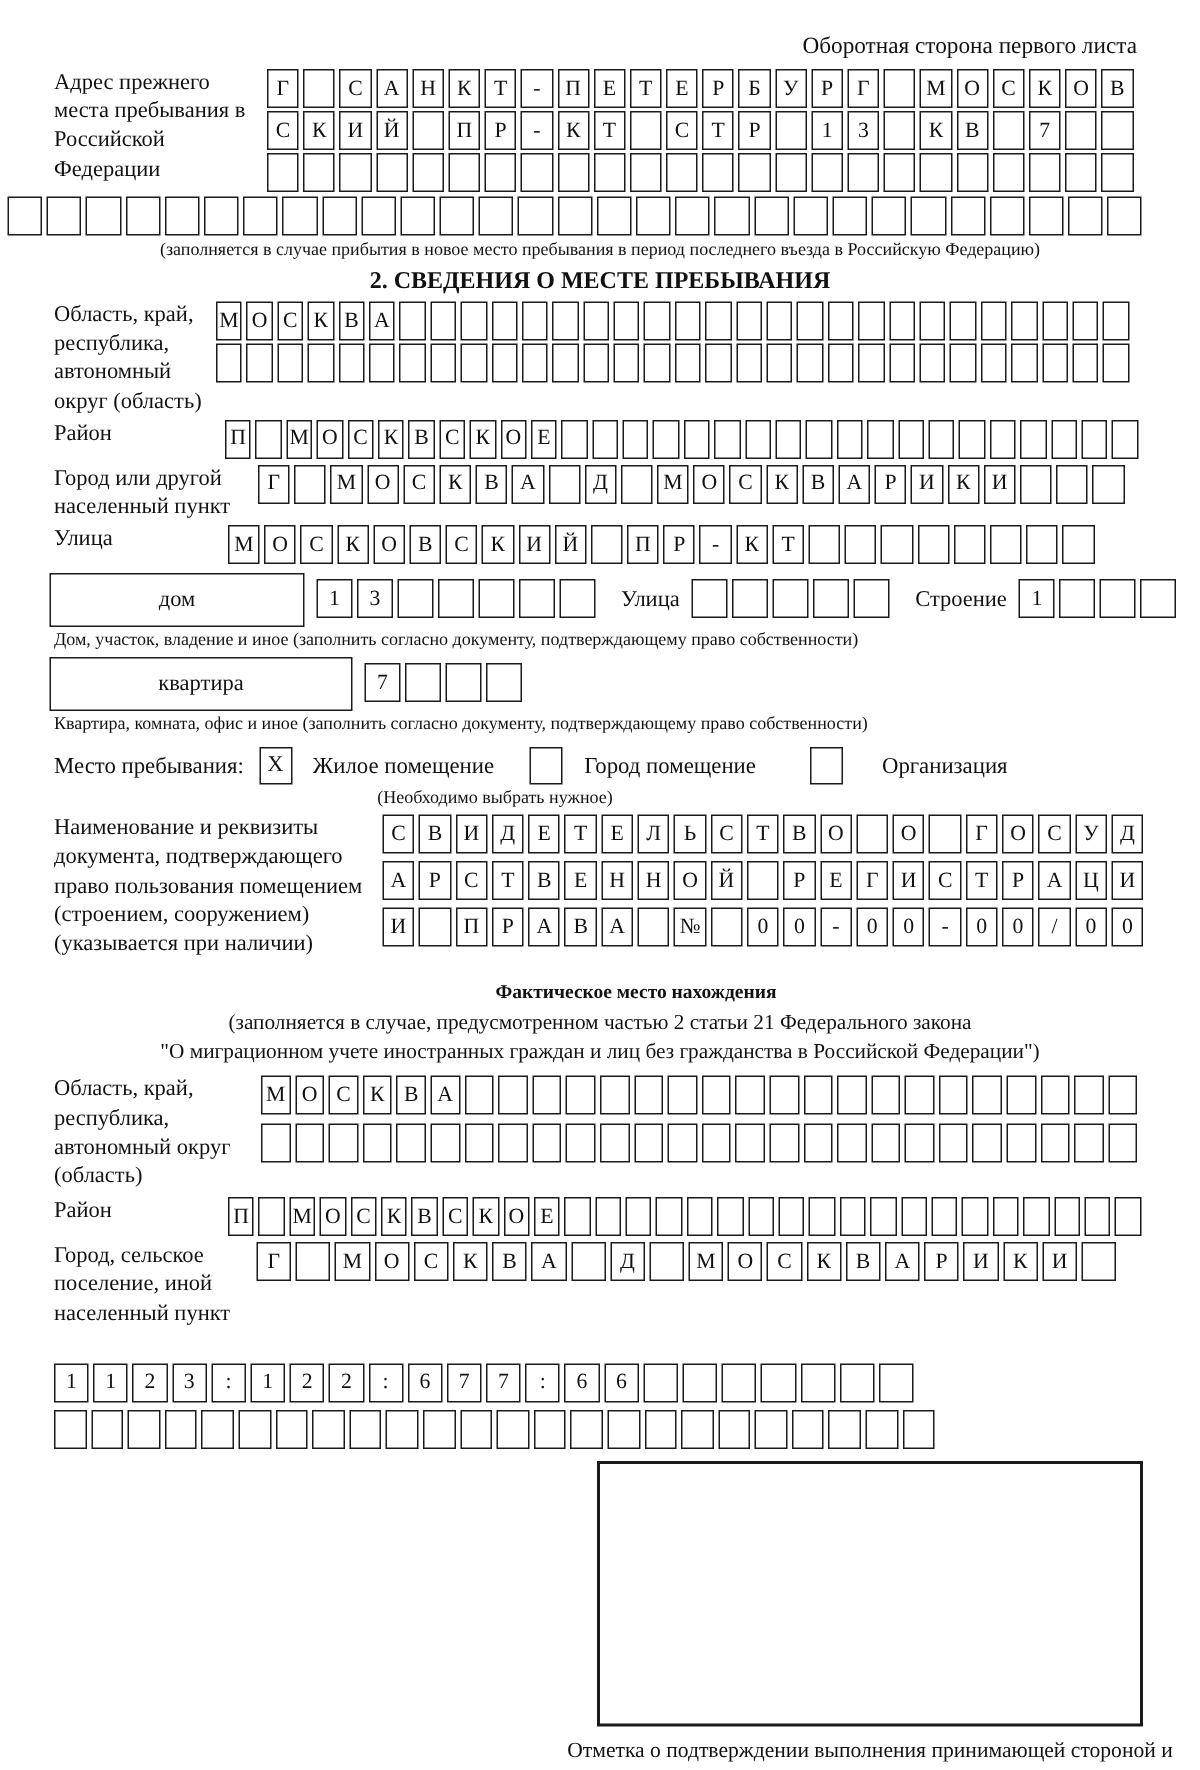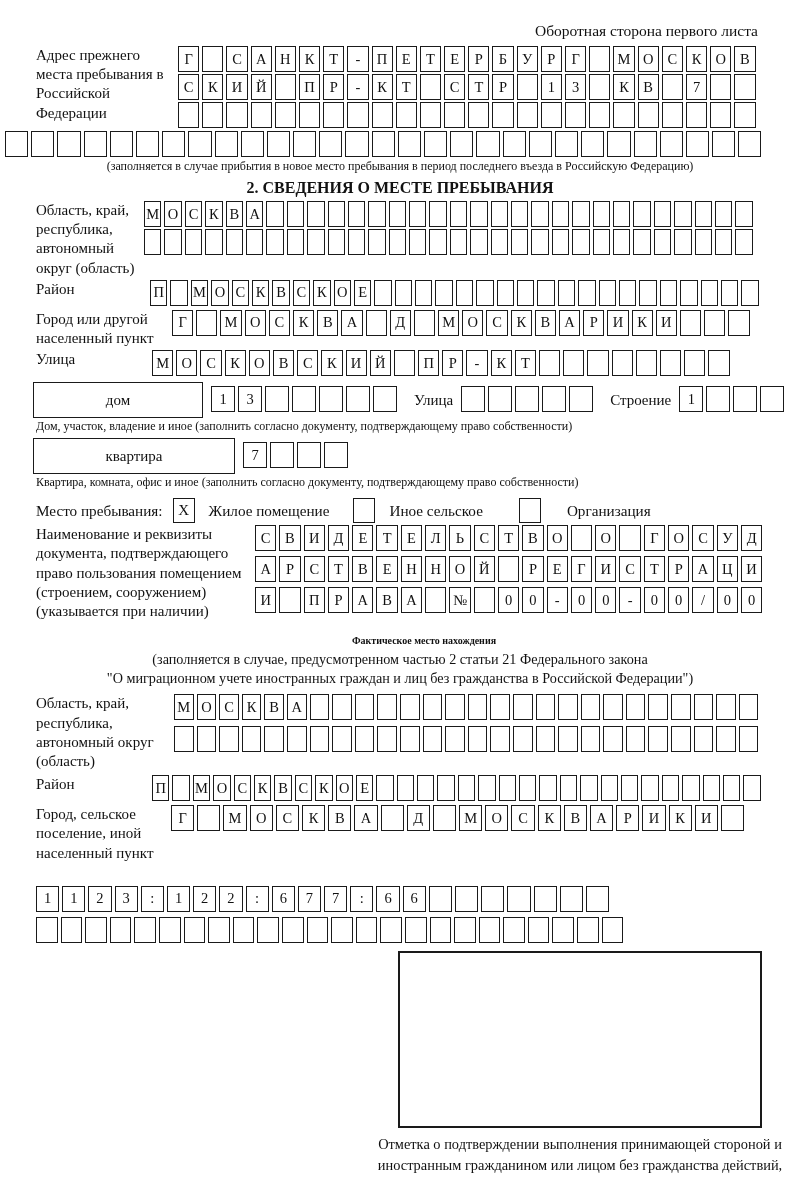--- a/index.html
+++ b/index.html
@@ -382,24 +382,25 @@
         <div class="cell"></div>
       </div>
   </div>
   <div class="caption" style="text-align:left;padding-left:36px;">Квартира, комната, офис и иное (заполнить согласно документу, подтверждающему право собственности)</div>
 
   <div class="stayrow">
     <span class="txt">Место пребывания:</span>
     <span class="chk">X</span>
     <span class="txt">Жилое помещение</span>
     <span class="chk" style="margin-left:24px;"></span>
-    <span class="txt">Иное сельское</span>
+    <span class="txt">Город помещение</span>
     <span class="chk" style="margin-left:36px;margin-right:26px;"></span>
     <span class="txt">Организация</span>
   </div>
+  <div class="caption" style="margin-right:140px;">(Необходимо выбрать нужное)</div>
 
   <div class="field f-doc mt2">
     <div class="flabel">Наименование и реквизиты документа, подтверждающего право пользования помещением (строением, сооружением) (указывается при наличии)</div>
     <div class="fcells">
       <div class="cells w24d">
           <div class="cell">С</div>
           <div class="cell">В</div>
           <div class="cell">И</div>
           <div class="cell">Д</div>
           <div class="cell">Е</div>
@@ -462,21 +463,21 @@
           <div class="cell">-</div>
           <div class="cell">0</div>
           <div class="cell">0</div>
           <div class="cell">/</div>
           <div class="cell">0</div>
           <div class="cell">0</div>
         </div>
     </div>
   </div>
 
-  <div class="sec-title" style="font-size:10px;margin-top:14px;margin-left:48px;">Фактическое место нахождения</div>
+  <div class="sec-title" style="font-size:13px;margin-top:14px;margin-left:48px;">Фактическое место нахождения</div>
   <div class="sec-sub">
     <span>(заполняется в случае, предусмотренном частью 2 статьи 21 Федерального закона</span><br>
     <span>"О миграционном учете иностранных граждан и лиц без гражданства в Российской Федерации")</span>
   </div>
 
   <div class="field f-region3">
     <div class="flabel">Область, край, республика, автономный округ (область)</div>
     <div class="fcells">
       <div class="cells w19">
           <div class="cell">М</div>

